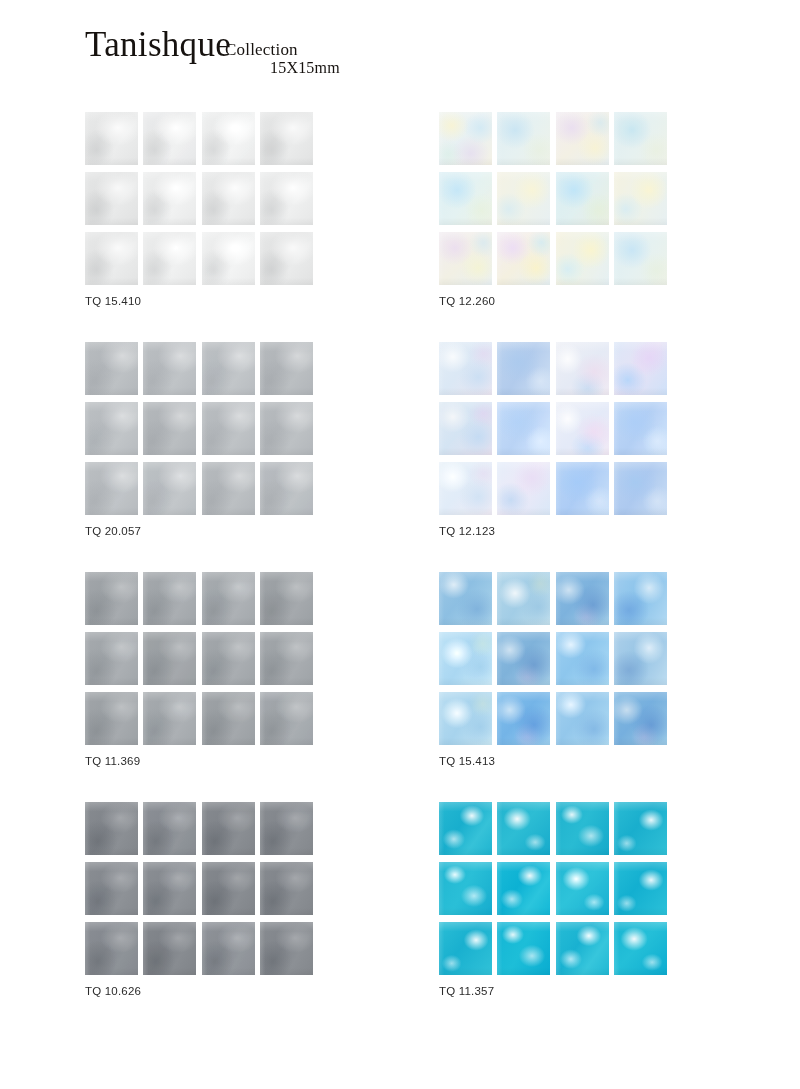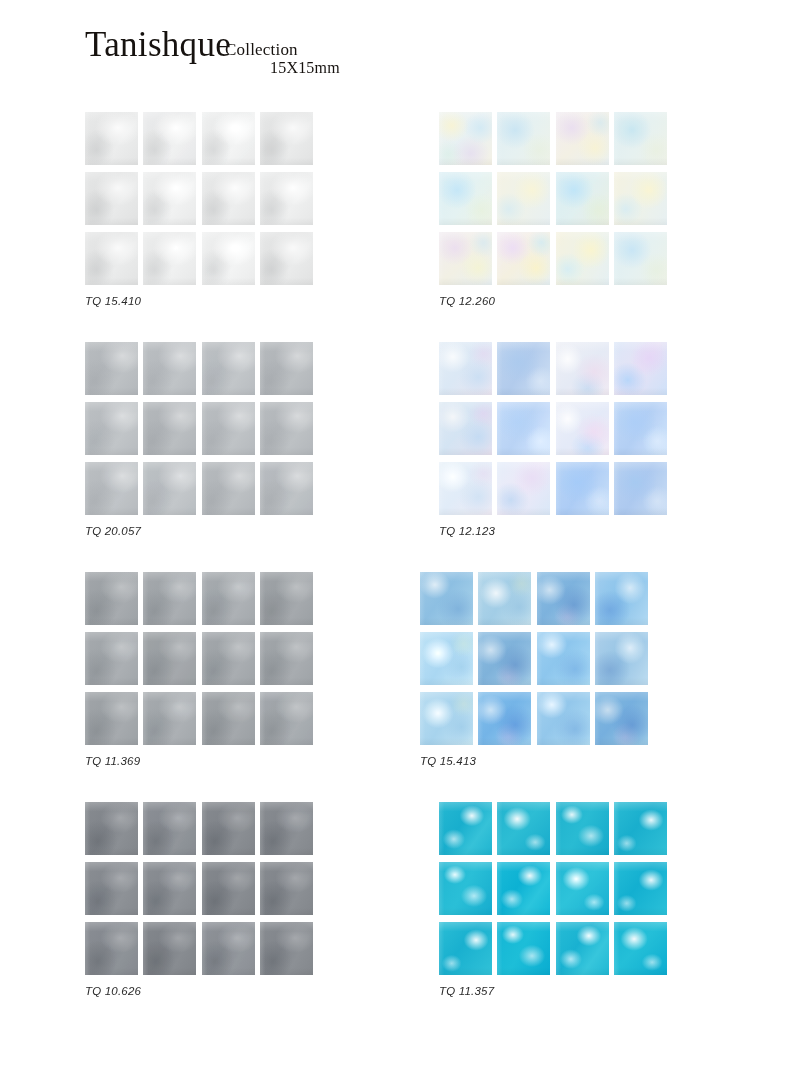--- a/index.html
+++ b/index.html
@@ -79,21 +79,20 @@
   .swatch-code {
     position: absolute;
     left: 0;
     top: 182px;
     font-family: "Liberation Sans", sans-serif;
     font-size: 11.5px;
     line-height: 14px;
     color: #2b2b2b;
     letter-spacing: 0.2px;
     white-space: nowrap;
-    font-style: italic;
   }
 
   
   .g410 {
     background:
       radial-gradient(ellipse 70% 55% at 62% 30%, rgba(255,255,255,0.85) 0%, rgba(255,255,255,0) 62%),
       radial-gradient(ellipse 50% 60% at 22% 72%, rgba(196,198,199,0.55) 0%, rgba(196,198,199,0) 66%),
       linear-gradient(128deg, #e9eaea 0%, #e2e3e3 38%, #eceded 62%, #e3e4e4 100%);
   }
   .g403 {
@@ -450,21 +449,21 @@
     <div class="tile" style="left:117px; top:120px;">
         <div class="tex g402" style="filter:brightness(0.98)"></div>
       </div>
     <div class="tile" style="left:175px; top:120px;">
         <div class="tex g402" style="filter:brightness(1.015)"></div>
       </div>
   </div>
   <div class="swatch-code">TQ 11.369</div>
 </div>
 
-<div class="swatch-block" style="left:420px; top:572px;">
+<div class="swatch-block" style="left:439px; top:572px;">
   <div class="tile-grid">
     <div class="tile" style="left:0px;   top:0px;">
         <div class="tex i413"></div>
       </div>
     <div class="tile" style="left:58px;  top:0px;">
         <div class="tex i413b"></div>
       </div>
     <div class="tile" style="left:117px; top:0px;">
         <div class="tex i413c"></div>
       </div>

